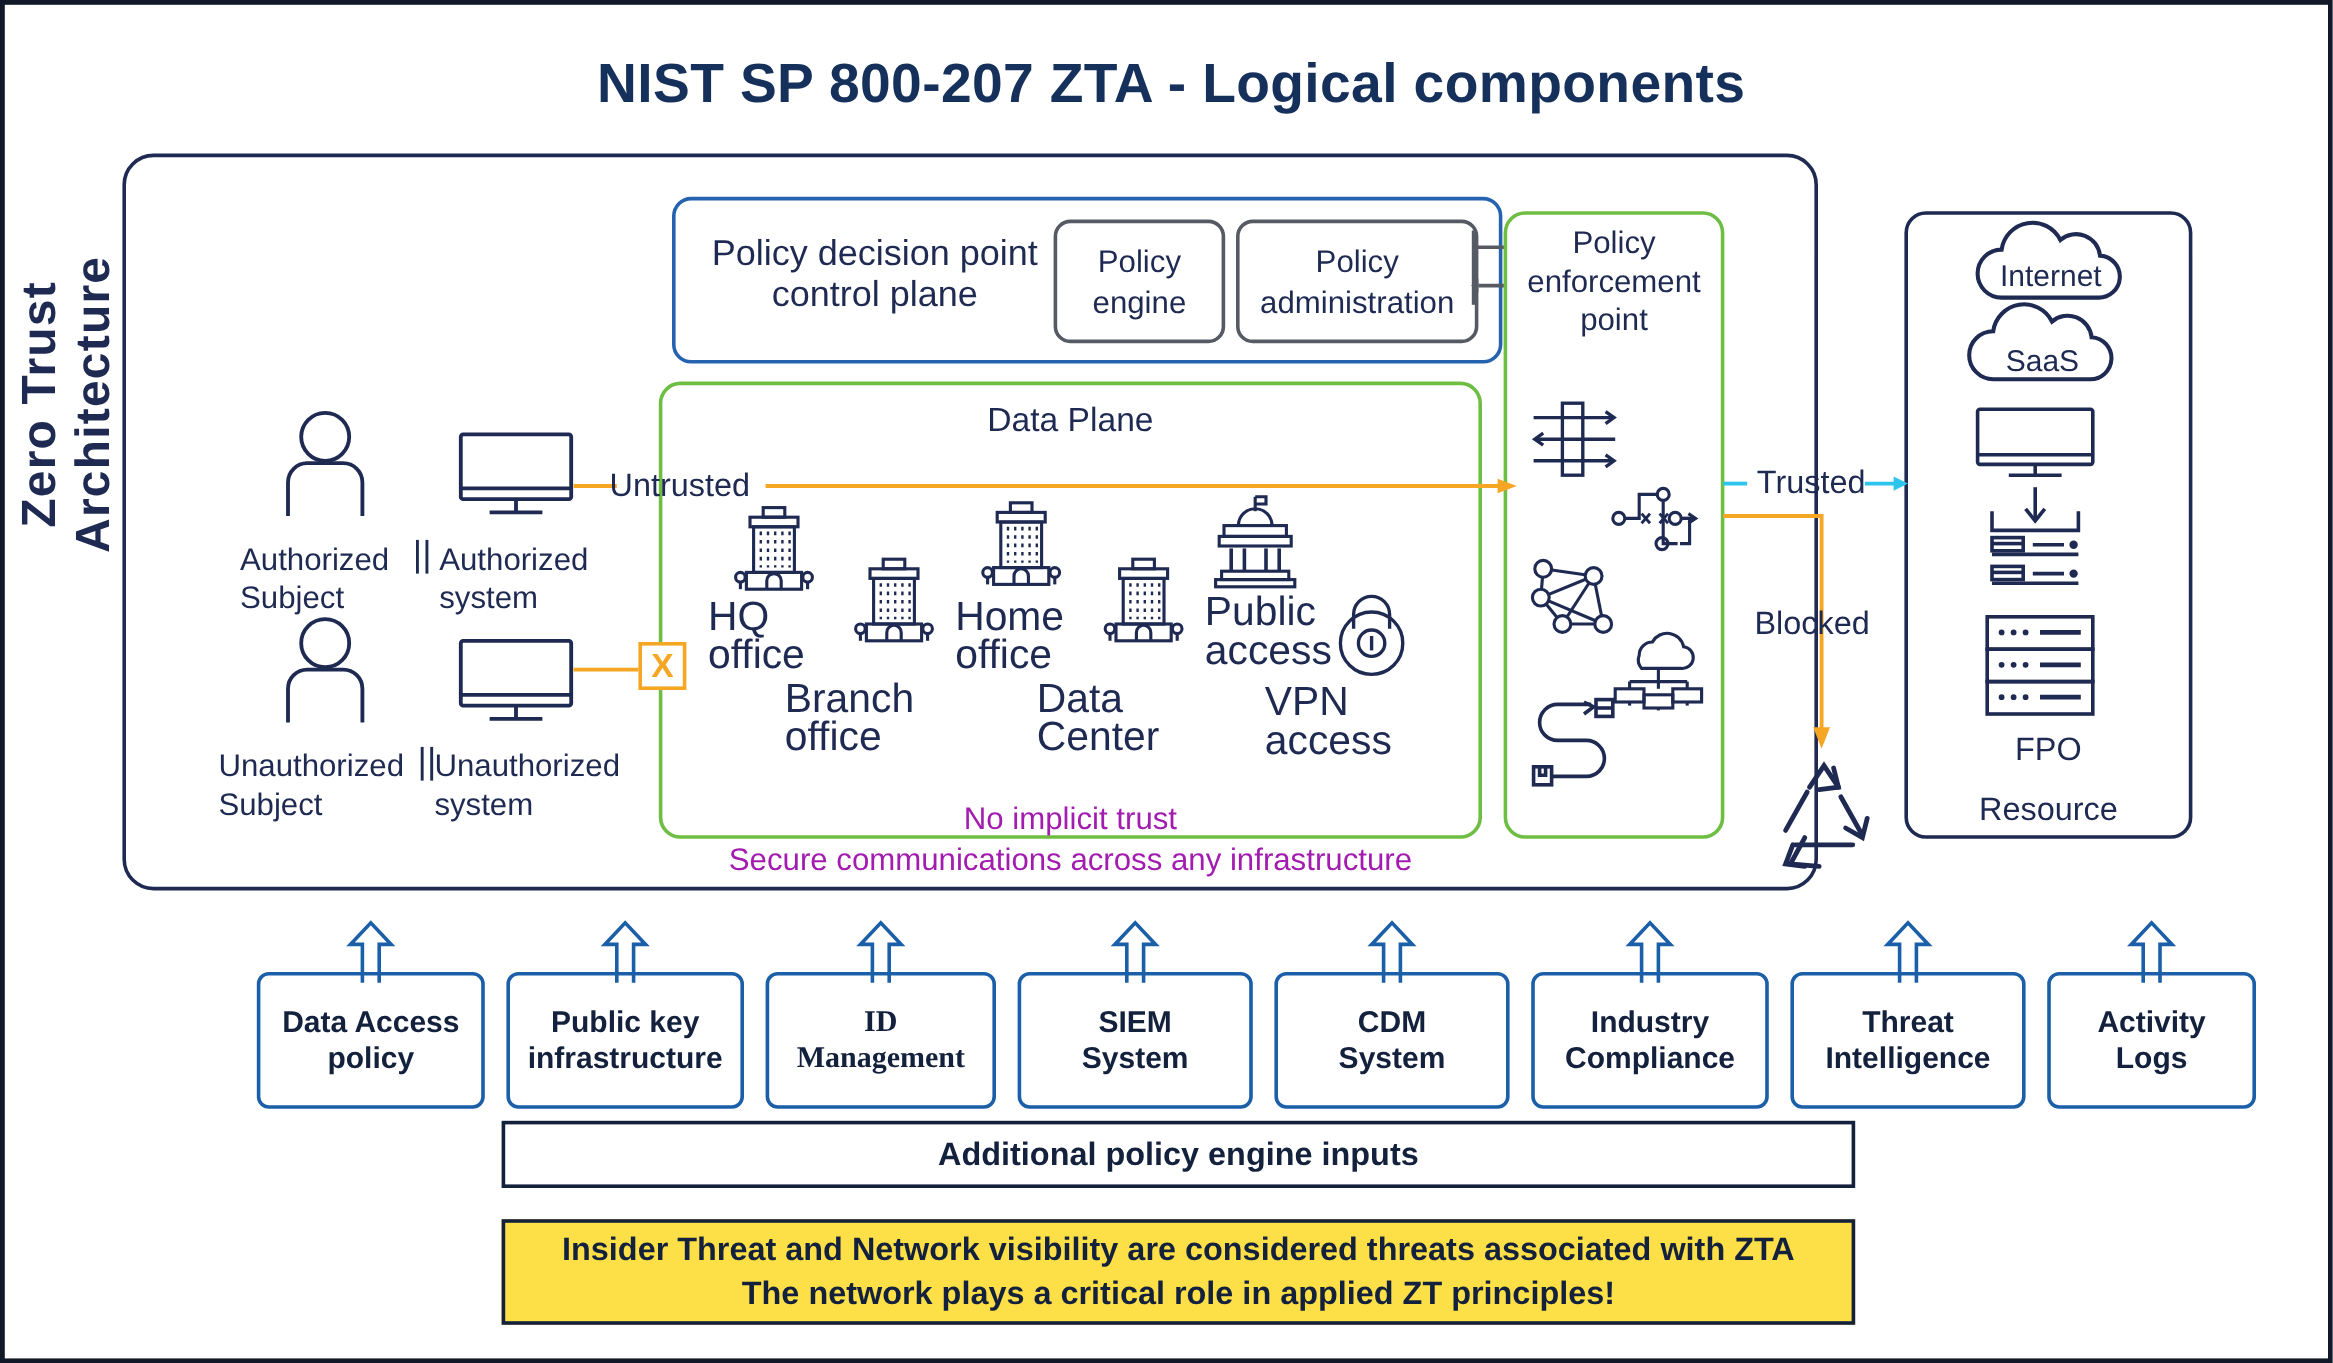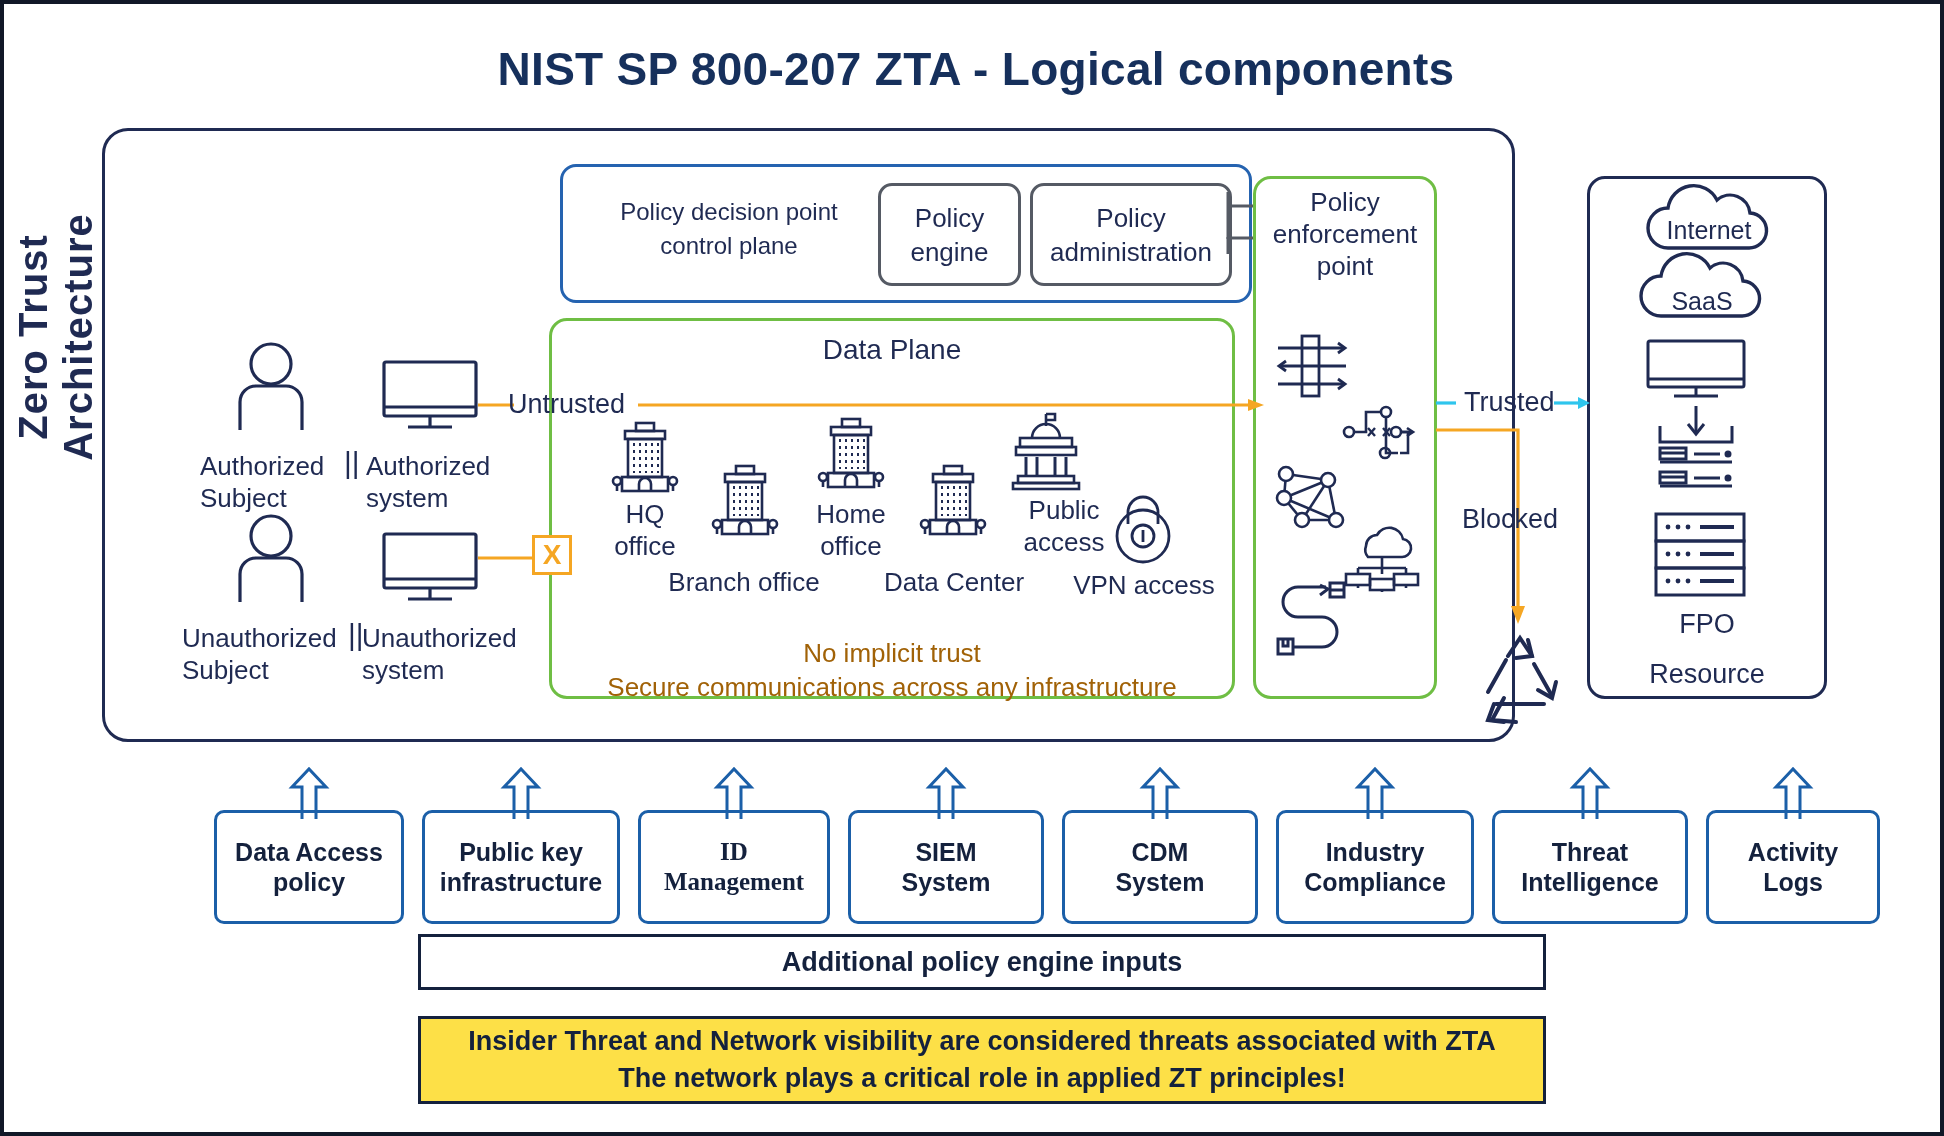--- a/index.html
+++ b/index.html
@@ -11,28 +11,28 @@
   
   #title{left:0;top:38px;width:1944px;text-align:center;font-size:46px;font-weight:700;
          color:#16305c;letter-spacing:.3px;}
   
   #zta-frame{left:98px;top:124px;width:1413px;height:614px;border:3px solid #1f2a52;
              border-radius:26px;background:#fff;}
   #zta-label{left:-168px;top:288px;width:440px;transform:rotate(-90deg);text-align:center;
              font-size:40px;font-weight:600;color:#1f2a52;letter-spacing:1px;}
   
   #pdp{left:556px;top:160px;width:692px;height:139px;border:3px solid #2563b0;border-radius:16px;background:#fff;}
-  #pdp-title{left:16px;top:28px;width:300px;text-align:center;font-size:24px;line-height:34px;color:#1f2a52;}
+  #pdp-title{left:16px;top:28px;width:300px;text-align:center;font-size:30px;line-height:34px;color:#1f2a52;}
   #pe-box{left:874px;top:179px;width:143px;height:103px;border:3px solid #555a64;border-radius:14px;background:#fff;}
   #pa-box{left:1026px;top:179px;width:202px;height:103px;border:3px solid #555a64;border-radius:14px;background:#fff;}
   .smallbox-txt{font-size:26px;line-height:34px;color:#1f2a52;text-align:center;width:100%;}
   
   #dataplane{left:545px;top:314px;width:686px;height:381px;border:3px solid #6fbe44;border-radius:18px;background:#fff;}
   #dp-title{left:545px;top:330px;width:686px;text-align:center;font-size:28px;color:#1f2a52;}
-  #dp-foot{left:545px;top:632px;width:686px;text-align:center;font-size:26px;line-height:34px;color:#a16207;}
+  #dp-foot{left:545px;top:661px;width:686px;text-align:center;font-size:26px;line-height:34px;color:#a21caf;}
   
   #pep{left:1249px;top:172px;width:184px;height:523px;border:3px solid #6fbe44;border-radius:18px;background:#fff;}
   #pep-title{left:1249px;top:182px;width:184px;text-align:center;font-size:26px;line-height:32px;color:#1f2a52;}
   
   #resource{left:1583px;top:172px;width:240px;height:523px;border:3px solid #1f2a52;border-radius:18px;background:#fff;}
   #fpo-lbl{left:1583px;top:605px;width:240px;text-align:center;font-size:27px;color:#1f2a52;}
   #res-lbl{left:1583px;top:655px;width:240px;text-align:center;font-size:27px;color:#1f2a52;}
   
   .cap{font-size:26px;line-height:32px;color:#1f2a52;text-align:left;}
   .pipe{font-size:30px;color:#1f2a52;}
@@ -46,21 +46,21 @@
   .uparrow{position:absolute;left:50%;transform:translateX(-50%);top:-46px;}
   #addl{left:414px;top:930px;width:1128px;height:56px;border:3px solid #14213d;background:#fff;
         display:flex;align-items:center;justify-content:center;font-size:27px;color:#14213d;font-weight:700;
         font-family:"Liberation Sans Narrow","Liberation Sans",sans-serif;}
   #greenbar{left:414px;top:1012px;width:1128px;height:88px;border:3px solid #14213d;background:#fde047;
             display:flex;flex-direction:column;align-items:center;justify-content:center;}
   #greenbar .l1{font-size:27px;color:#14213d;font-weight:600;
             font-family:"Liberation Sans Narrow","Liberation Sans",sans-serif;}
   #greenbar .l2{font-size:27px;color:#14213d;font-weight:800;margin-top:6px;
             font-family:"Liberation Sans Narrow","Liberation Sans",sans-serif;}
-  .icon-lbl{font-size:26px;line-height:32px;color:#1f2a52;text-align:center;}
+  .icon-lbl{font-size:34px;line-height:32px;color:#1f2a52;text-align:left;}
   svg{display:block;overflow:visible;}
 </style>
 </head>
 <body>
 
 <div id="page">
 
   <div class="abs" id="title">NIST SP 800-207 ZTA - Logical components</div>
 
   <div class="abs" id="zta-frame"></div>

